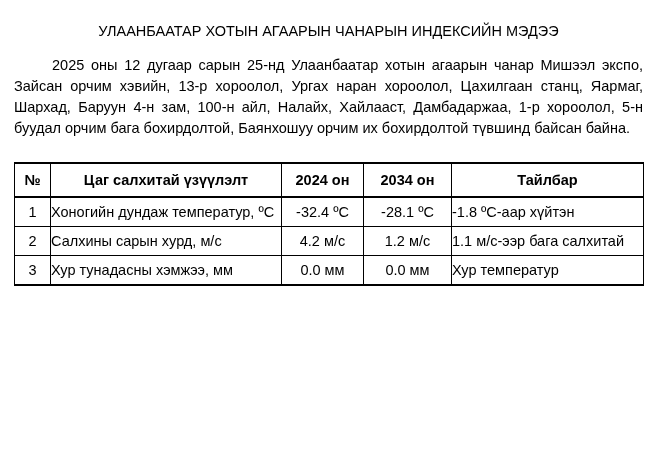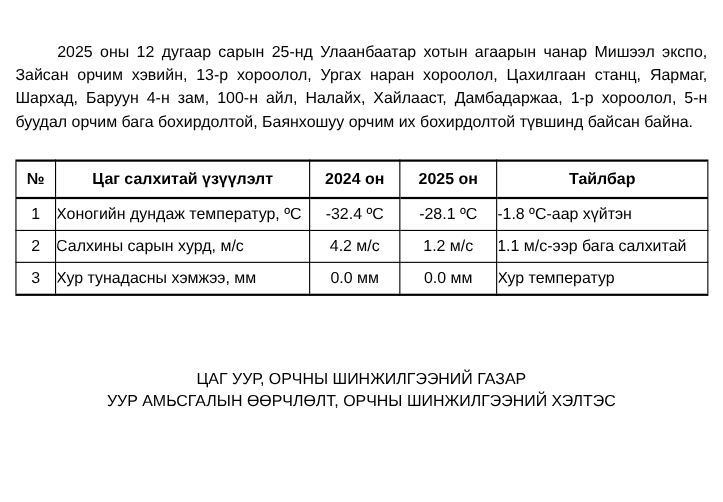--- a/index.html
+++ b/index.html
@@ -34,53 +34,54 @@
     font-size:14.5px;
     padding:0;
     overflow:hidden;white-space:nowrap;
   }
   table.weather thead th{
     height:32px;font-weight:bold;text-align:center;
     border-bottom:2px solid #000;
   }
   table.weather tbody td{height:28px;}
   td.c{text-align:center;}
-  td.l,th.l{text-align:left;padding-left:8px;border-radius:14px;}
+  td.l,th.l{text-align:left;padding-left:8px;}
   col.col-no{width:36px;}
   col.col-ind{width:231px;}
   col.col-y1{width:82px;}
   col.col-y2{width:88px;}
   col.col-note{width:192px;}
   .footer{
     margin-top:66px;text-align:center;line-height:20px;
   }
 </style>
 </head>
 <body>
 
 <div class="doc">
 
+  <h1 class="doc-title">УЛААНБААТАР ХОТЫН АГААРЫН ЧАНАРЫН ИНДЕКСИЙН МЭДЭЭ</h1>
 
   <p class="intro">2025 оны 12 дугаар сарын 25-нд Улаанбаатар хотын агаарын чанар Мишээл экспо, Зайсан орчим хэвийн, 13-р хороолол, Ургах наран хороолол, Цахилгаан станц, Яармаг, Шархад, Баруун 4-н зам, 100-н айл, Налайх, Хайлааст, Дамбадаржаа, 1-р хороолол, 5-н буудал орчим бага бохирдолтой, Баянхошуу орчим их бохирдолтой түвшинд байсан байна.</p>
 
 
   <table class="weather">
     <colgroup>
       <col class="col-no">
         <col class="col-ind">
         <col class="col-y1">
         <col class="col-y2">
         <col class="col-note">
     </colgroup>
     <thead>
       <tr>
         <th>№</th>
         <th>Цаг салхитай үзүүлэлт</th>
         <th>2024 он</th>
-        <th>2025 он</th>
+        <th>2034 он</th>
         <th>Тайлбар</th>
       </tr>
     </thead>
     <tbody>
       <tr>
         <td class="c">1</td>
         <td class="l">Хоногийн дундаж температур, ºС</td>
         <td class="c">-32.4 ºС</td>
         <td class="c">-28.1 ºС</td>
         <td class="l">-1.8 ºС-аар хүйтэн</td>
@@ -95,18 +96,14 @@
       <tr>
         <td class="c">3</td>
         <td class="l">Хур тунадасны хэмжээ, мм</td>
         <td class="c">0.0 мм</td>
         <td class="c">0.0 мм</td>
         <td class="l">Хур температур</td>
       </tr>
     </tbody>
   </table>
 
-  <div class="footer">
-    <div>ЦАГ УУР, ОРЧНЫ ШИНЖИЛГЭЭНИЙ ГАЗАР</div>
-    <div>УУР АМЬСГАЛЫН ӨӨРЧЛӨЛТ, ОРЧНЫ ШИНЖИЛГЭЭНИЙ ХЭЛТЭС</div>
-  </div>
 
 </div>
 
 </body></html>

